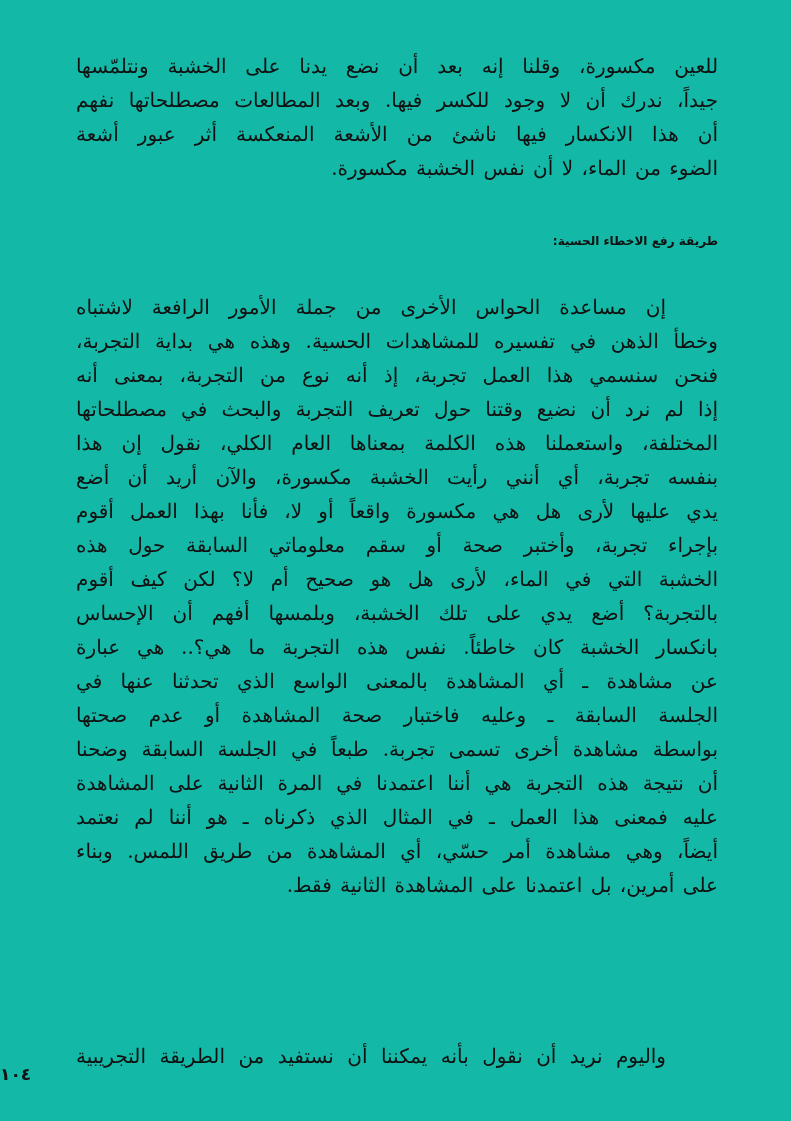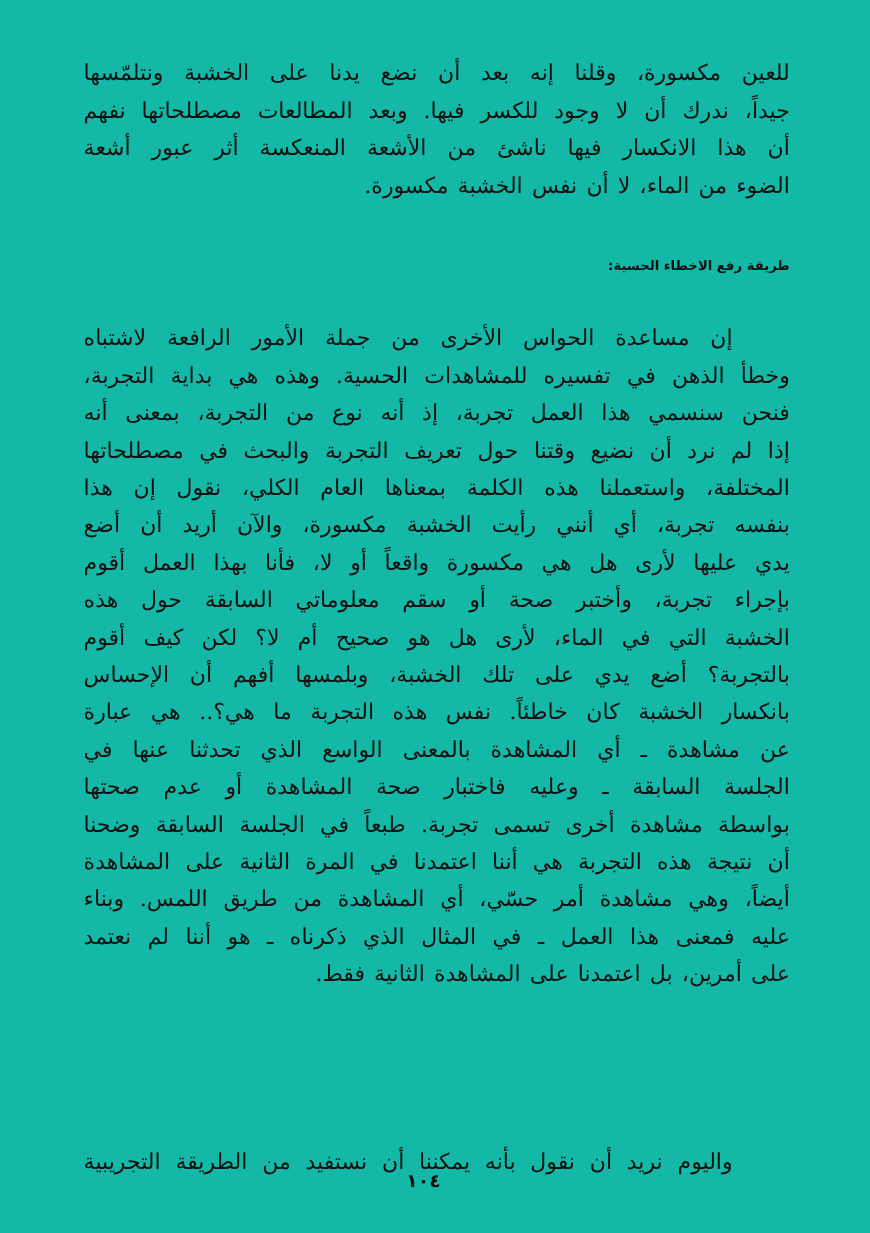--- a/index.html
+++ b/index.html
@@ -62,21 +62,21 @@
       font-size: 12px;
       line-height: 30px;
     }
     .para2 { top: 278px; margin-top: 12px; }
     .para3 { top: 1012px; margin-top: 27px; }
     .page-number {
       position: absolute;
       top: 1062px;
       left: 0;
       width: 770px;
-      text-align: center;
+      text-align: left;
       font-family: "DejaVu Sans", sans-serif;
       font-weight: bold;
       font-size: 17px;
       line-height: 24px;
       direction: rtl;
     }
   </style>
 </head>
 <body>
 
@@ -100,22 +100,22 @@
     <span class="line">بنفسه تجربة، أي أنني رأيت الخشبة مكسورة، والآن أريد أن أضع</span>
     <span class="line">يدي عليها لأرى هل هي مكسورة واقعاً أو لا، فأنا بهذا العمل أقوم</span>
     <span class="line">بإجراء تجربة، وأختبر صحة أو سقم معلوماتي السابقة حول هذه</span>
     <span class="line">الخشبة التي في الماء، لأرى هل هو صحيح أم لا؟ لكن كيف أقوم</span>
     <span class="line">بالتجربة؟ أضع يدي على تلك الخشبة، وبلمسها أفهم أن الإحساس</span>
     <span class="line">بانكسار الخشبة كان خاطئاً. نفس هذه التجربة ما هي؟.. هي عبارة</span>
     <span class="line">عن مشاهدة ـ أي المشاهدة بالمعنى الواسع الذي تحدثنا عنها في</span>
     <span class="line">الجلسة السابقة ـ وعليه فاختبار صحة المشاهدة أو عدم صحتها</span>
     <span class="line">بواسطة مشاهدة أخرى تسمى تجربة. طبعاً في الجلسة السابقة وضحنا</span>
     <span class="line">أن نتيجة هذه التجربة هي أننا اعتمدنا في المرة الثانية على المشاهدة</span>
+    <span class="line">عليه فمعنى هذا العمل ـ في المثال الذي ذكرناه ـ هو أننا لم نعتمد</span>
     <span class="line">أيضاً، وهي مشاهدة أمر حسّي، أي المشاهدة من طريق اللمس. وبناء</span>
-    <span class="line">عليه فمعنى هذا العمل ـ في المثال الذي ذكرناه ـ هو أننا لم نعتمد</span>
     <span class="line last">على أمرين، بل اعتمدنا على المشاهدة الثانية فقط.</span>
   </div>
 
   <div class="text-block para3">
     <span class="line indent">واليوم نريد أن نقول بأنه يمكننا أن نستفيد من الطريقة التجريبية</span>
   </div>
 
   <div class="page-number">١٠٤</div>
 
 </div>

